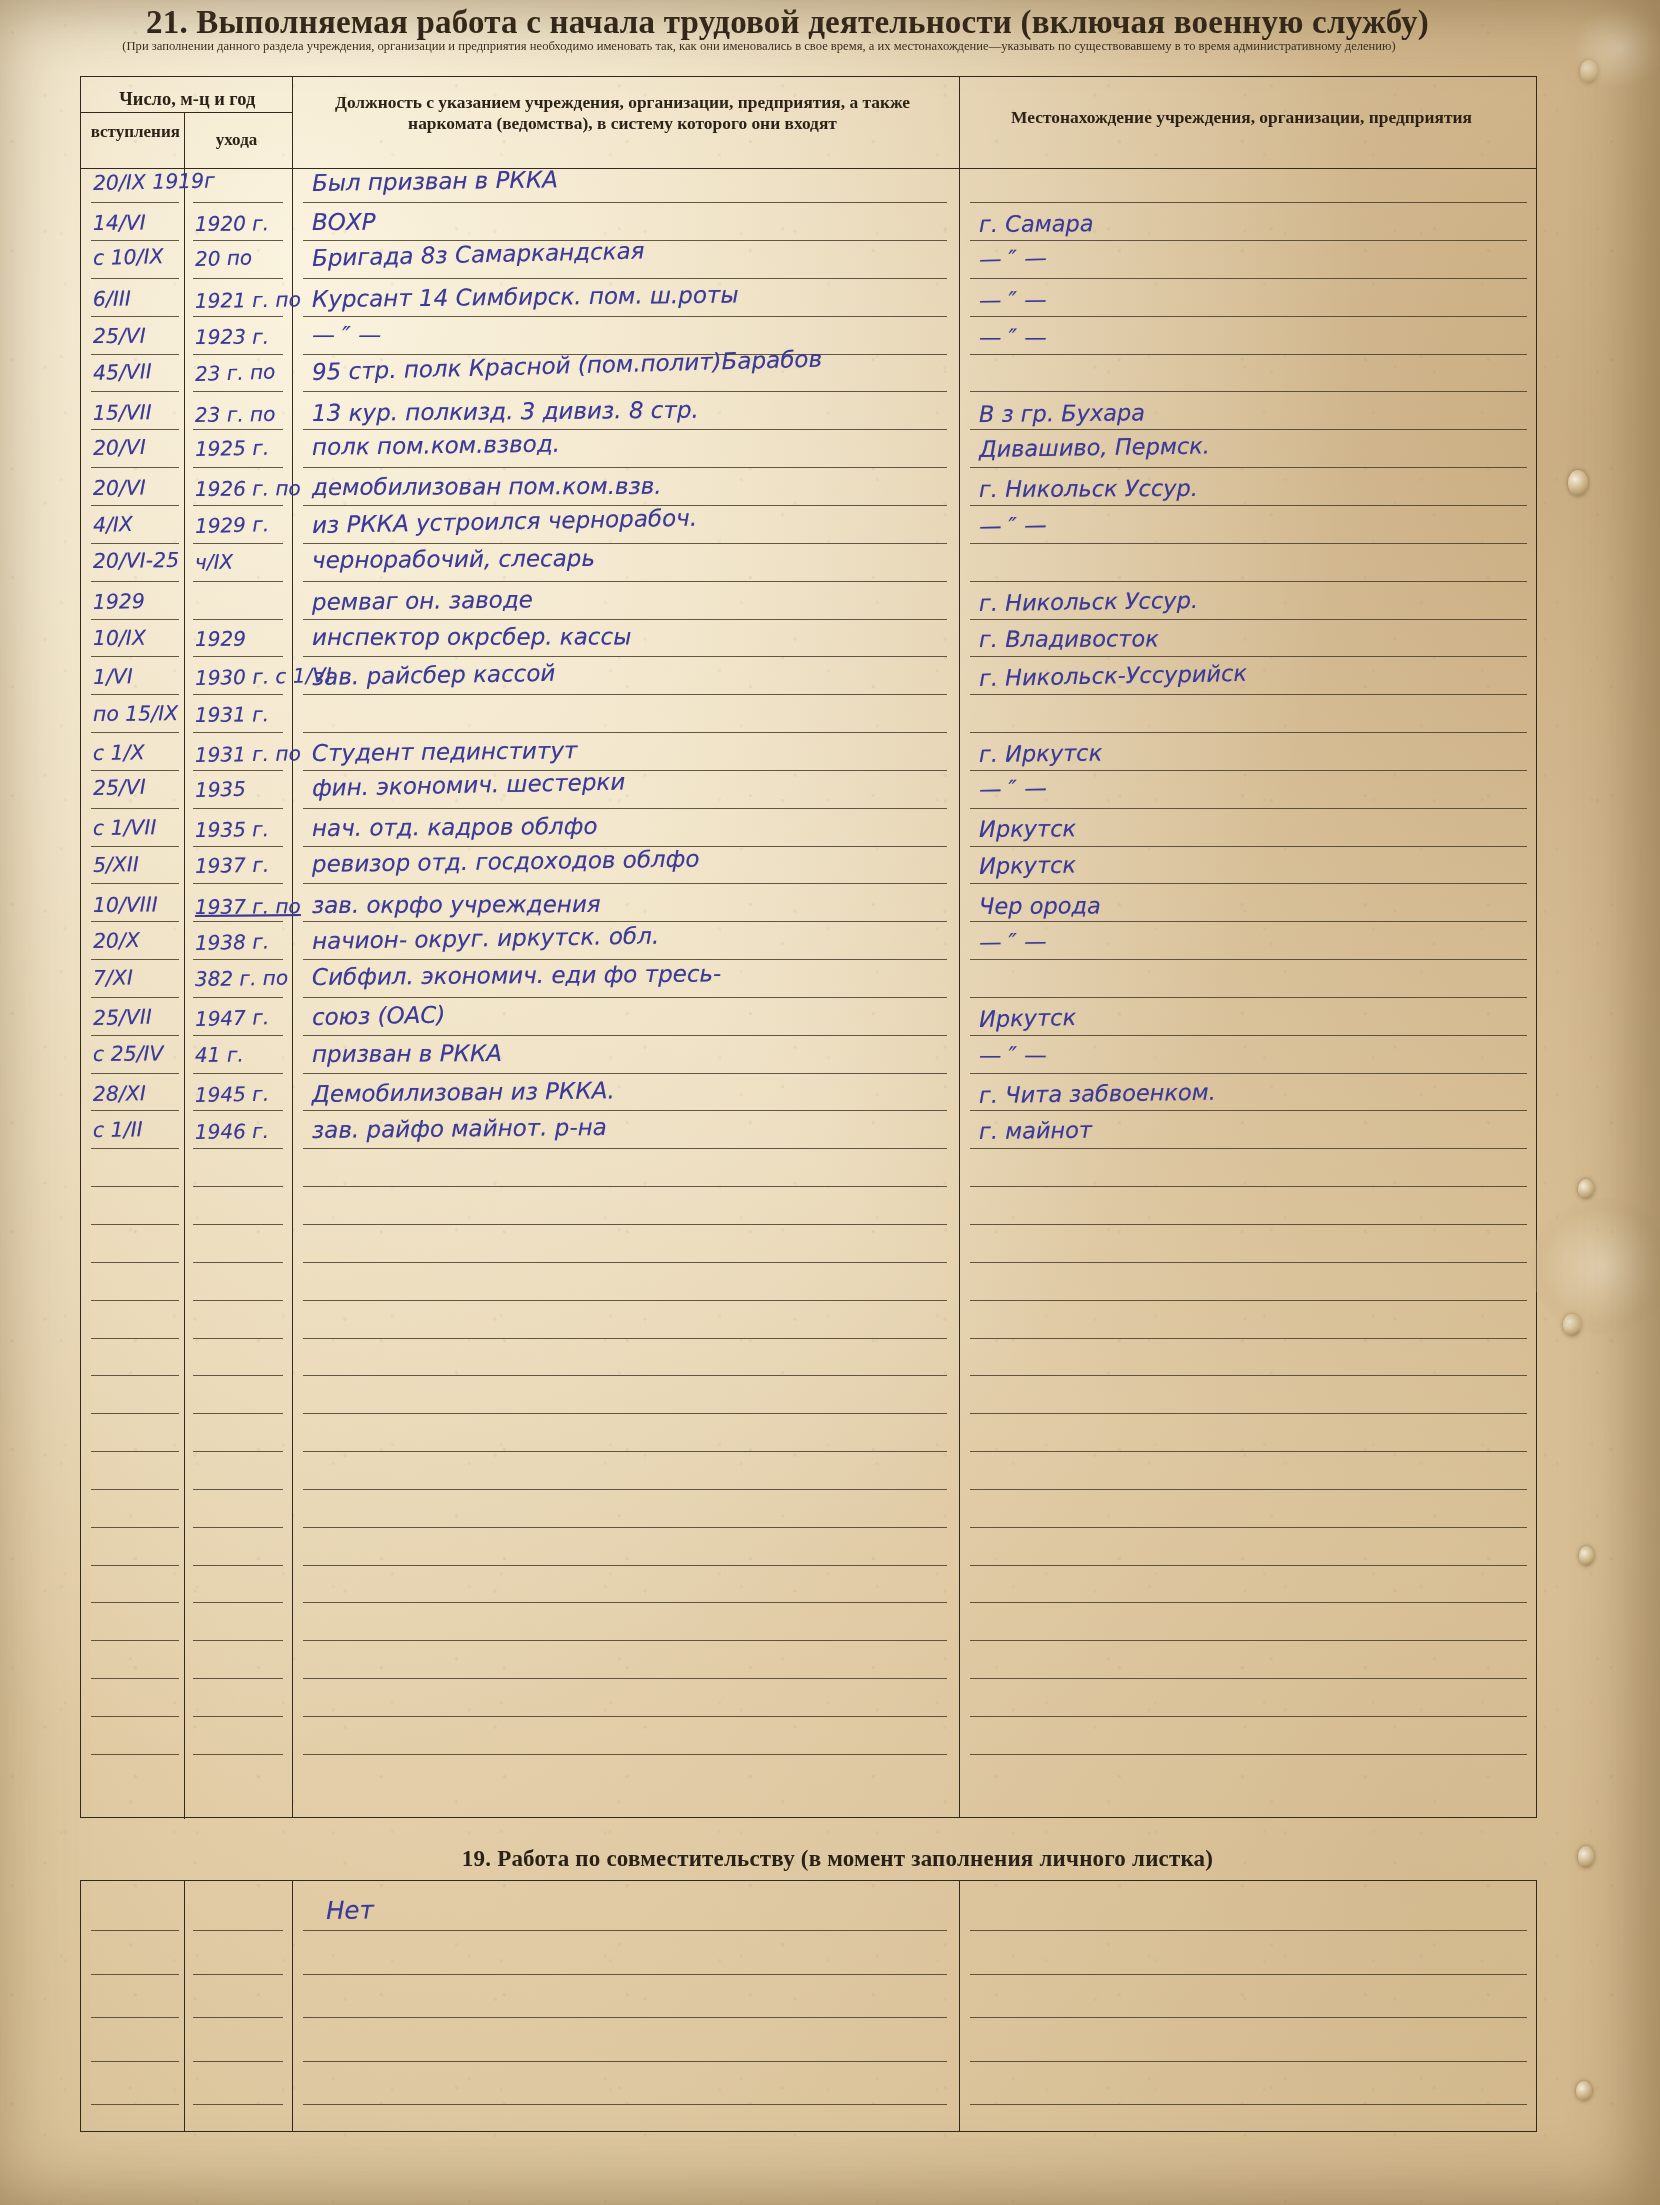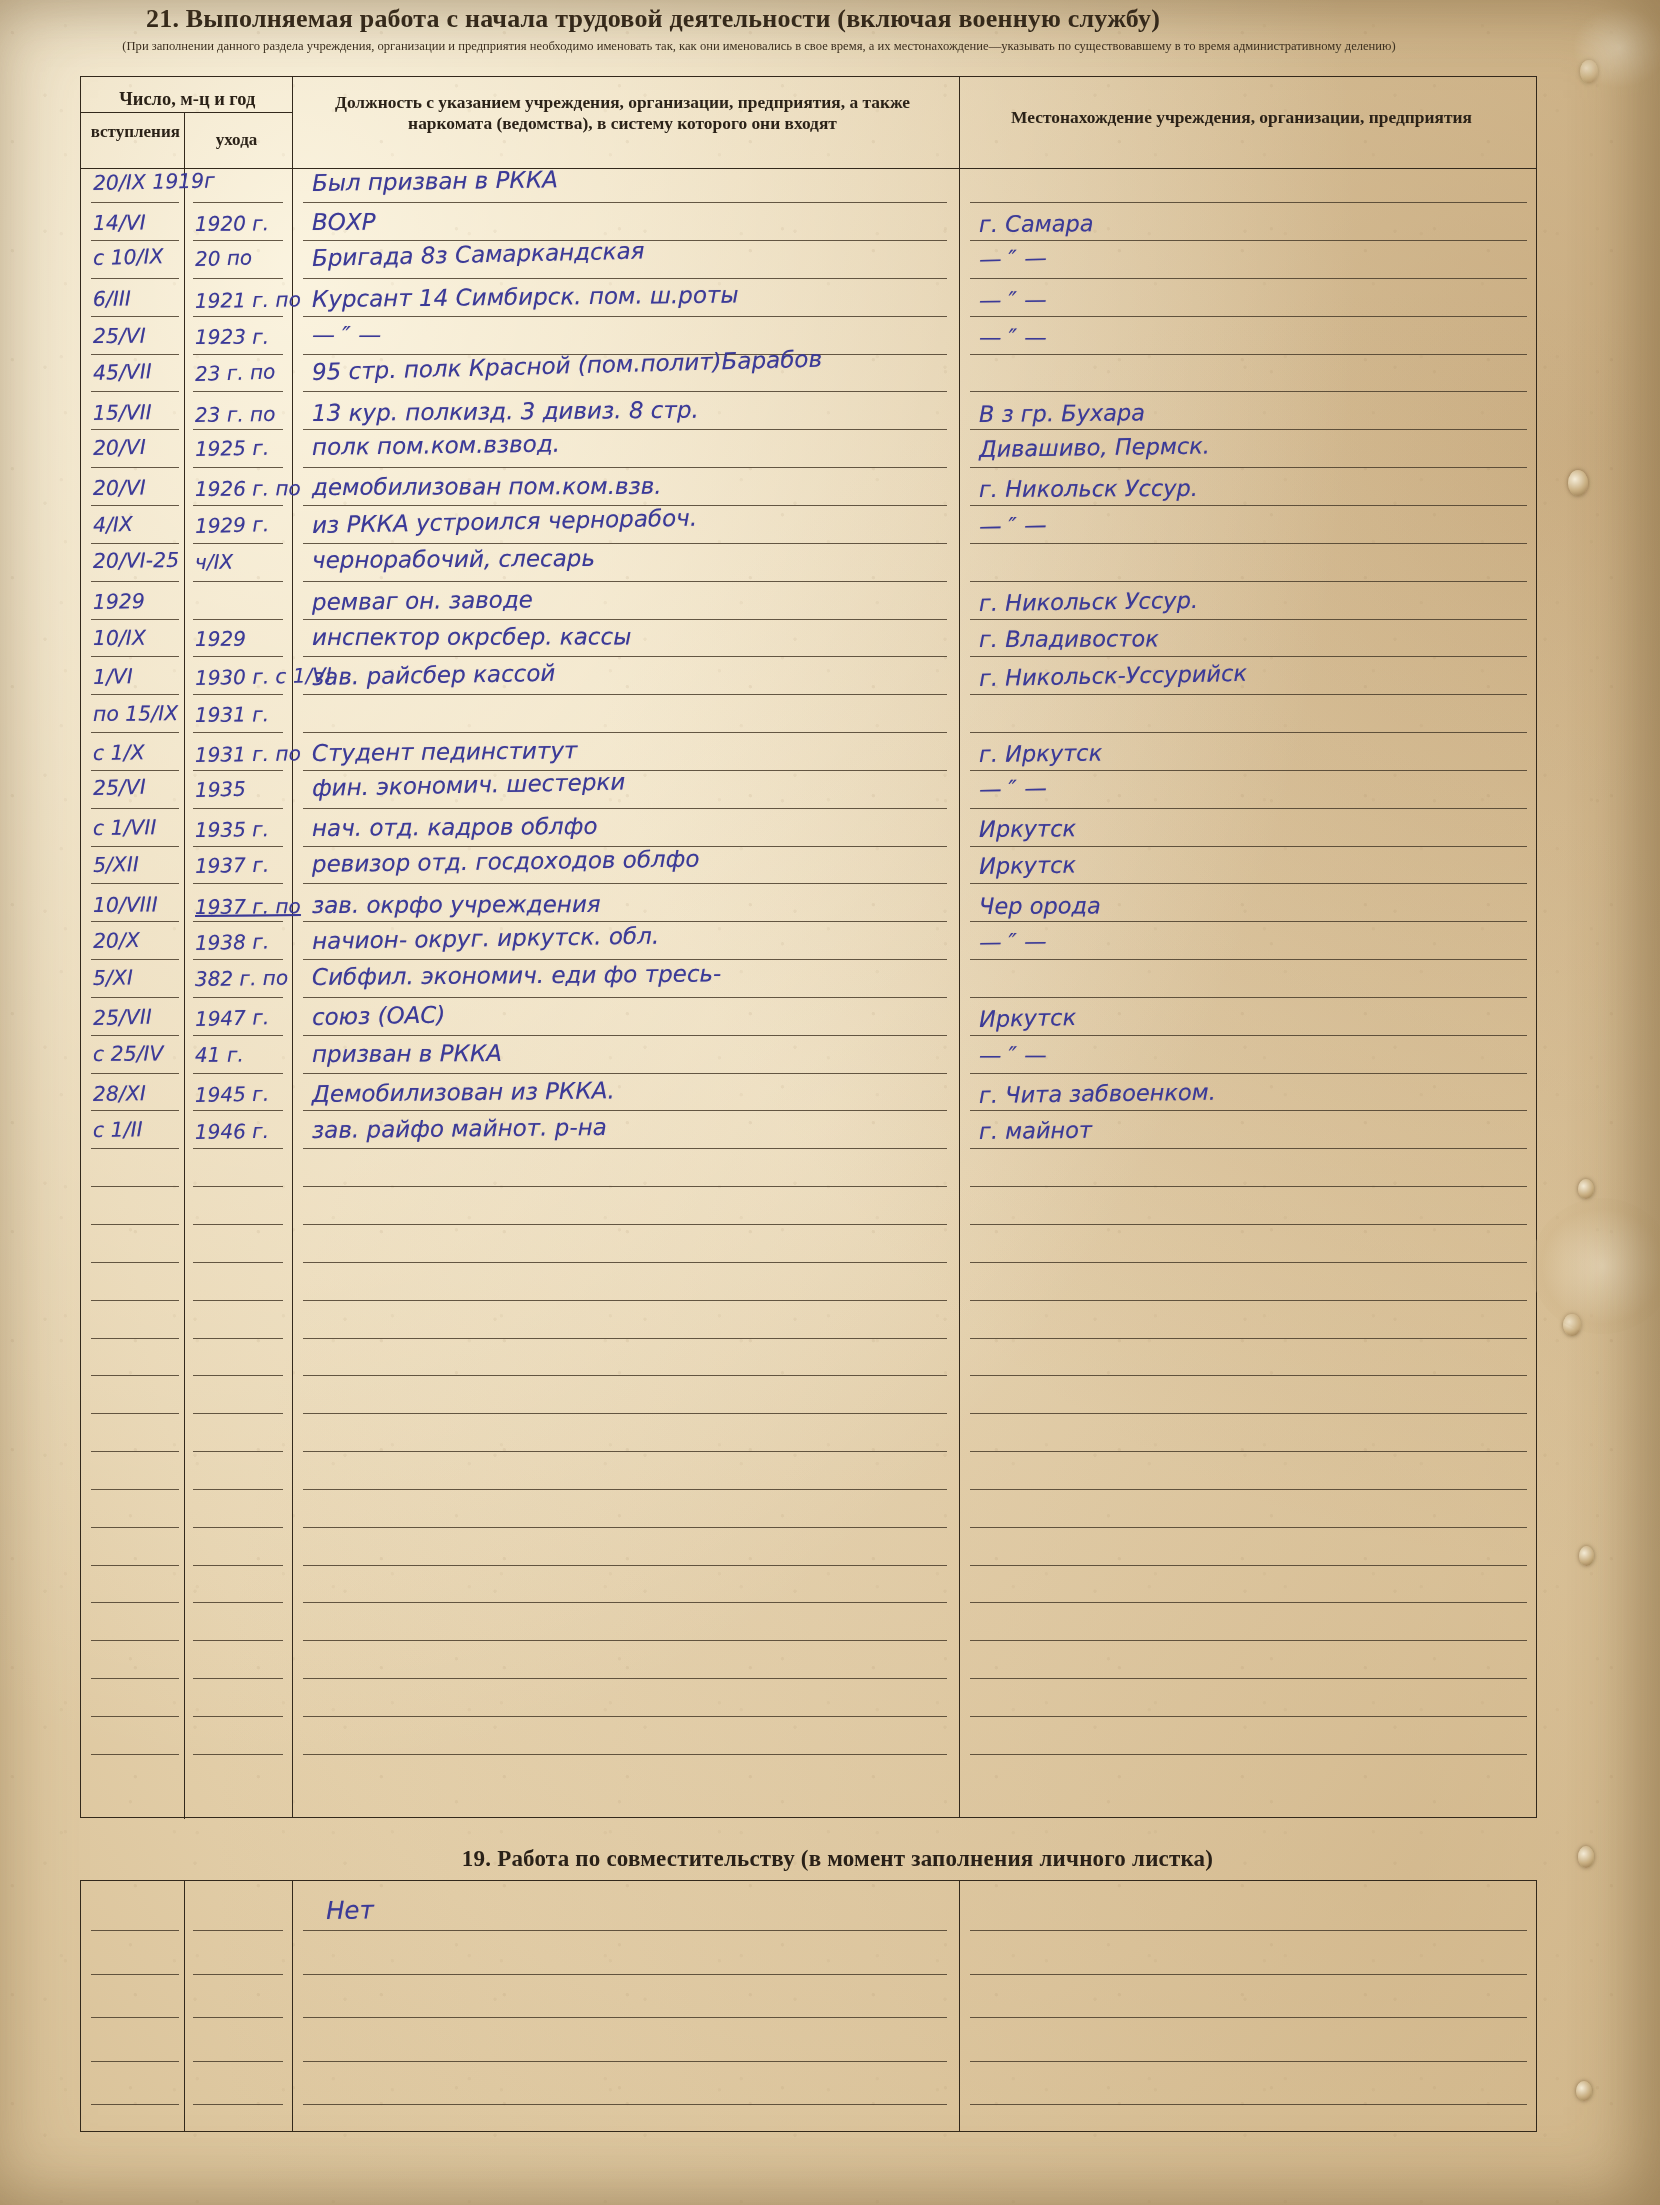--- a/index.html
+++ b/index.html
@@ -47,21 +47,21 @@
   
   .sec-title {
     position: absolute;
     font-family: "Liberation Serif", serif;
     font-weight: bold;
     letter-spacing: 0.2px;
     color: #2a2118;
   }
   #title21 {
     left: 146px; top: 4.1px; width: 1402px;
-    font-size: 26px;
+    font-size: 33px;
     text-align: left;
   }
   #note21 {
     position: absolute;
     left: 82px; top: 38px; width: 1354px;
     font-size: 12.6px;
     line-height: 1.42;
     color: #3a2e20;
     font-family: "Liberation Serif", serif;
     text-align: center;
@@ -411,21 +411,21 @@
         <div class="hw c2" style="left: 231px; top: 774px; font-size: 23px; transform: rotate(-0.8deg);">ревизор отд. госдоходов облфо</div>
         <div class="hw c3" style="left: 898px; top: 776px; font-size: 22.5px; transform: rotate(-0.9deg);">Иркутск</div>
         <div class="hw c1" style="left: 12.3px; top: 816px; font-size: 20.4px; transform: rotate(-0.5deg);">10/VIII</div>
         <div class="hw c1" style="left: 114px; top: 818px; font-size: 20px; transform: rotate(-0.5deg); text-decoration: underline;">1937 г. по</div>
         <div class="hw c2" style="left: 231px; top: 815px; font-size: 23px; transform: rotate(-0.2deg);">зав. окрфо учреждения</div>
         <div class="hw c3" style="left: 898px; top: 816px; font-size: 22.5px; transform: rotate(-0.3deg);">Чер орода</div>
         <div class="hw c1" style="left: 12.3px; top: 852px; font-size: 20.4px; transform: rotate(-1.2deg);">20/X</div>
         <div class="hw c1" style="left: 114px; top: 854px; font-size: 20px; transform: rotate(-1.2deg);">1938 г.</div>
         <div class="hw c2" style="left: 231px; top: 851px; font-size: 23px; transform: rotate(-0.9deg);">начион- округ. иркутск. обл.</div>
         <div class="hw c3" style="left: 898px; top: 852px; font-size: 22.5px; transform: rotate(-1deg);">— ″ —</div>
-        <div class="hw c1" style="left: 12.3px; top: 889px; font-size: 20.4px; transform: rotate(-0.8deg);">5/XI</div>
+        <div class="hw c1" style="left: 12.3px; top: 889px; font-size: 20.4px; transform: rotate(-0.8deg);">7/XI</div>
         <div class="hw c1" style="left: 114px; top: 890px; font-size: 20px; transform: rotate(-0.8deg);">382 г. по</div>
         <div class="hw c2" style="left: 231px; top: 887px; font-size: 23px; transform: rotate(-0.5deg);">Сибфил. экономич. еди фо тресь-</div>
         <div class="hw c1" style="left: 12.3px; top: 929px; font-size: 20.4px; transform: rotate(-1.4deg);">25/VII</div>
         <div class="hw c1" style="left: 114px; top: 930px; font-size: 20px; transform: rotate(-1.4deg);">1947 г.</div>
         <div class="hw c2" style="left: 231px; top: 927px; font-size: 23px; transform: rotate(-1.1deg);">союз (ОАС)</div>
         <div class="hw c3" style="left: 898px; top: 929px; font-size: 22.5px; transform: rotate(-1.2deg);">Иркутск</div>
         <div class="hw c1" style="left: 12.3px; top: 965px; font-size: 20.4px; transform: rotate(-0.6deg);">с 25/IV</div>
         <div class="hw c1" style="left: 114px; top: 966px; font-size: 20px; transform: rotate(-0.6deg);">41 г.</div>
         <div class="hw c2" style="left: 231px; top: 964px; font-size: 23px; transform: rotate(-0.3deg);">призван в РККА</div>
         <div class="hw c3" style="left: 898px; top: 965px; font-size: 22.5px; transform: rotate(-0.4deg);">— ″ —</div>

